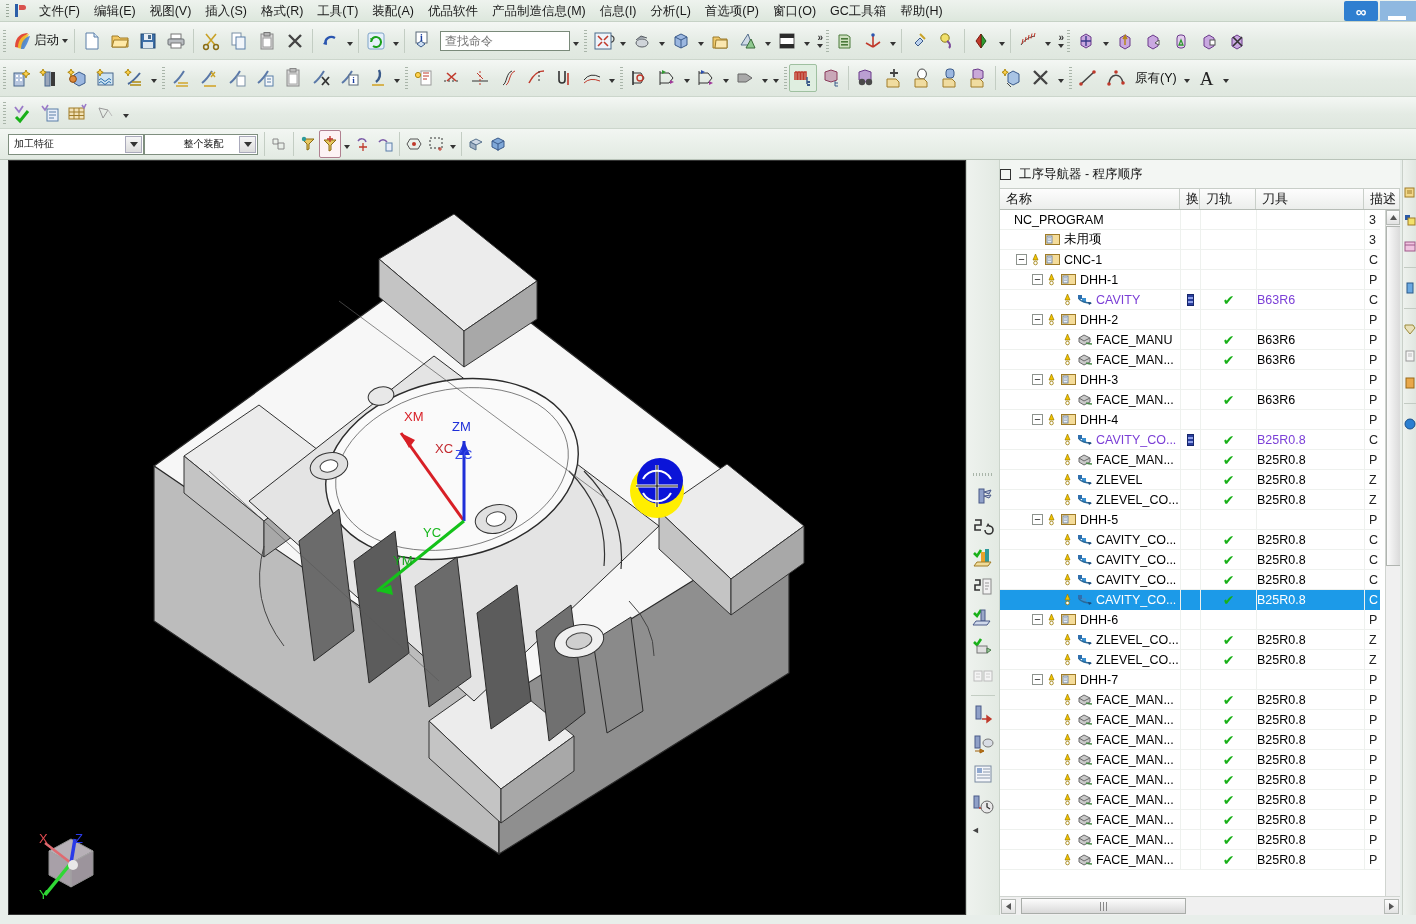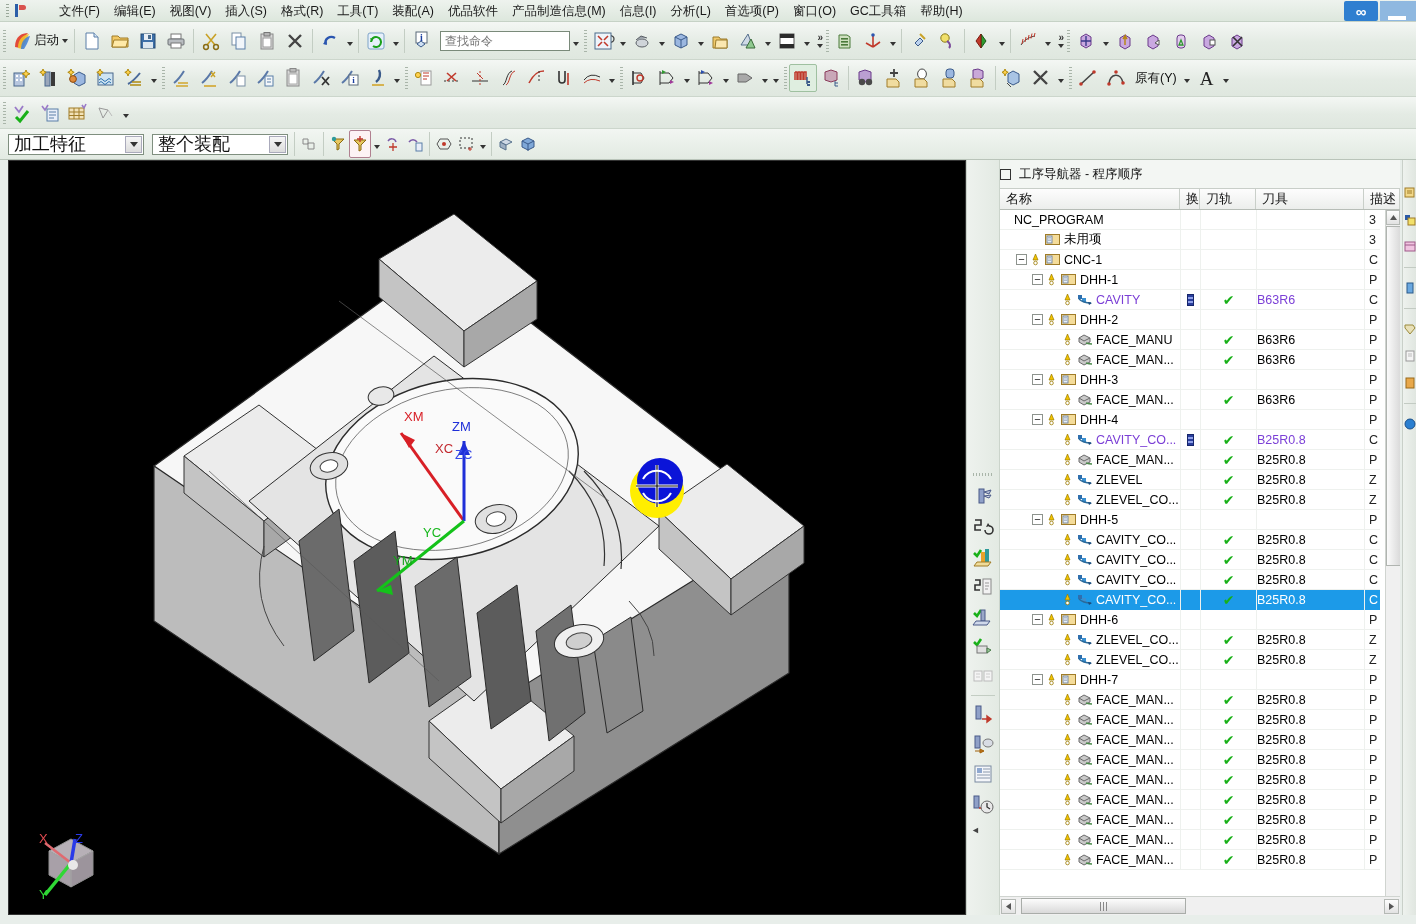--- a/index.html
+++ b/index.html
@@ -77,31 +77,31 @@
   .findbox .mag { width:20px; display:flex; align-items:center; justify-content:center;}
 
   
   .selbar {
     position:absolute; left:0; top:129px; width:1416px; height:31px;
     background: linear-gradient(to bottom,#f2f6f2 0%,#e2eae2 100%);
     border-bottom:1px solid #b9c4b9; display:flex; align-items:center; padding-left:8px;
   }
   .combo {
     height:21px; background:#fff; border:1px solid #7f8f7f; display:flex; align-items:center;
-    font-size:18px; color:#111; padding-left:5px; position:relative; cursor:default;
+    font-size:10px; color:#111; padding-left:5px; position:relative; cursor:default;
   }
   .combo .cbtn {
     position:absolute; right:1px; top:1px; width:17px; height:17px;
     background:linear-gradient(to bottom,#f6f6f6,#dcdcdc); border:1px solid #aab;
     display:flex; align-items:center; justify-content:center;
   }
   .combo .cbtn b { width:0;height:0;border-left:4px solid transparent;
      border-right:4px solid transparent;border-top:5px solid #333; display:block;}
   #combo1 { width:136px; }
-  #combo2 { width:136px; margin-left:8px; }
+  #combo2 { width:114px; margin-left:0;justify-content:center; }
 
   
   .viewport {
     position:absolute; left:8px; top:160px; width:958px; height:755px;
     background:#000; border:1px solid #333; overflow:hidden;
   }
   .vpsvg { position:absolute; left:0; top:0; }
 
   
   .vstrip {
@@ -222,21 +222,21 @@
 </head>
 <body>
 
 <div id="app">
 
   <div class="menubar">
     <div class="menu-grip">
         <i></i>
       </div>
     <div class="nx-logo-small"></div>
-    <div id="menu-items" style="display:flex;align-items:center;margin-left:20px;">
+    <div id="menu-items" style="display:flex;align-items:center;">
         <div class="menuitem">文件(F)</div>
         <div class="menuitem">编辑(E)</div>
         <div class="menuitem">视图(V)</div>
         <div class="menuitem">插入(S)</div>
         <div class="menuitem">格式(R)</div>
         <div class="menuitem">工具(T)</div>
         <div class="menuitem">装配(A)</div>
         <div class="menuitem">优品软件</div>
         <div class="menuitem">产品制造信息(M)</div>
         <div class="menuitem">信息(I)</div>

